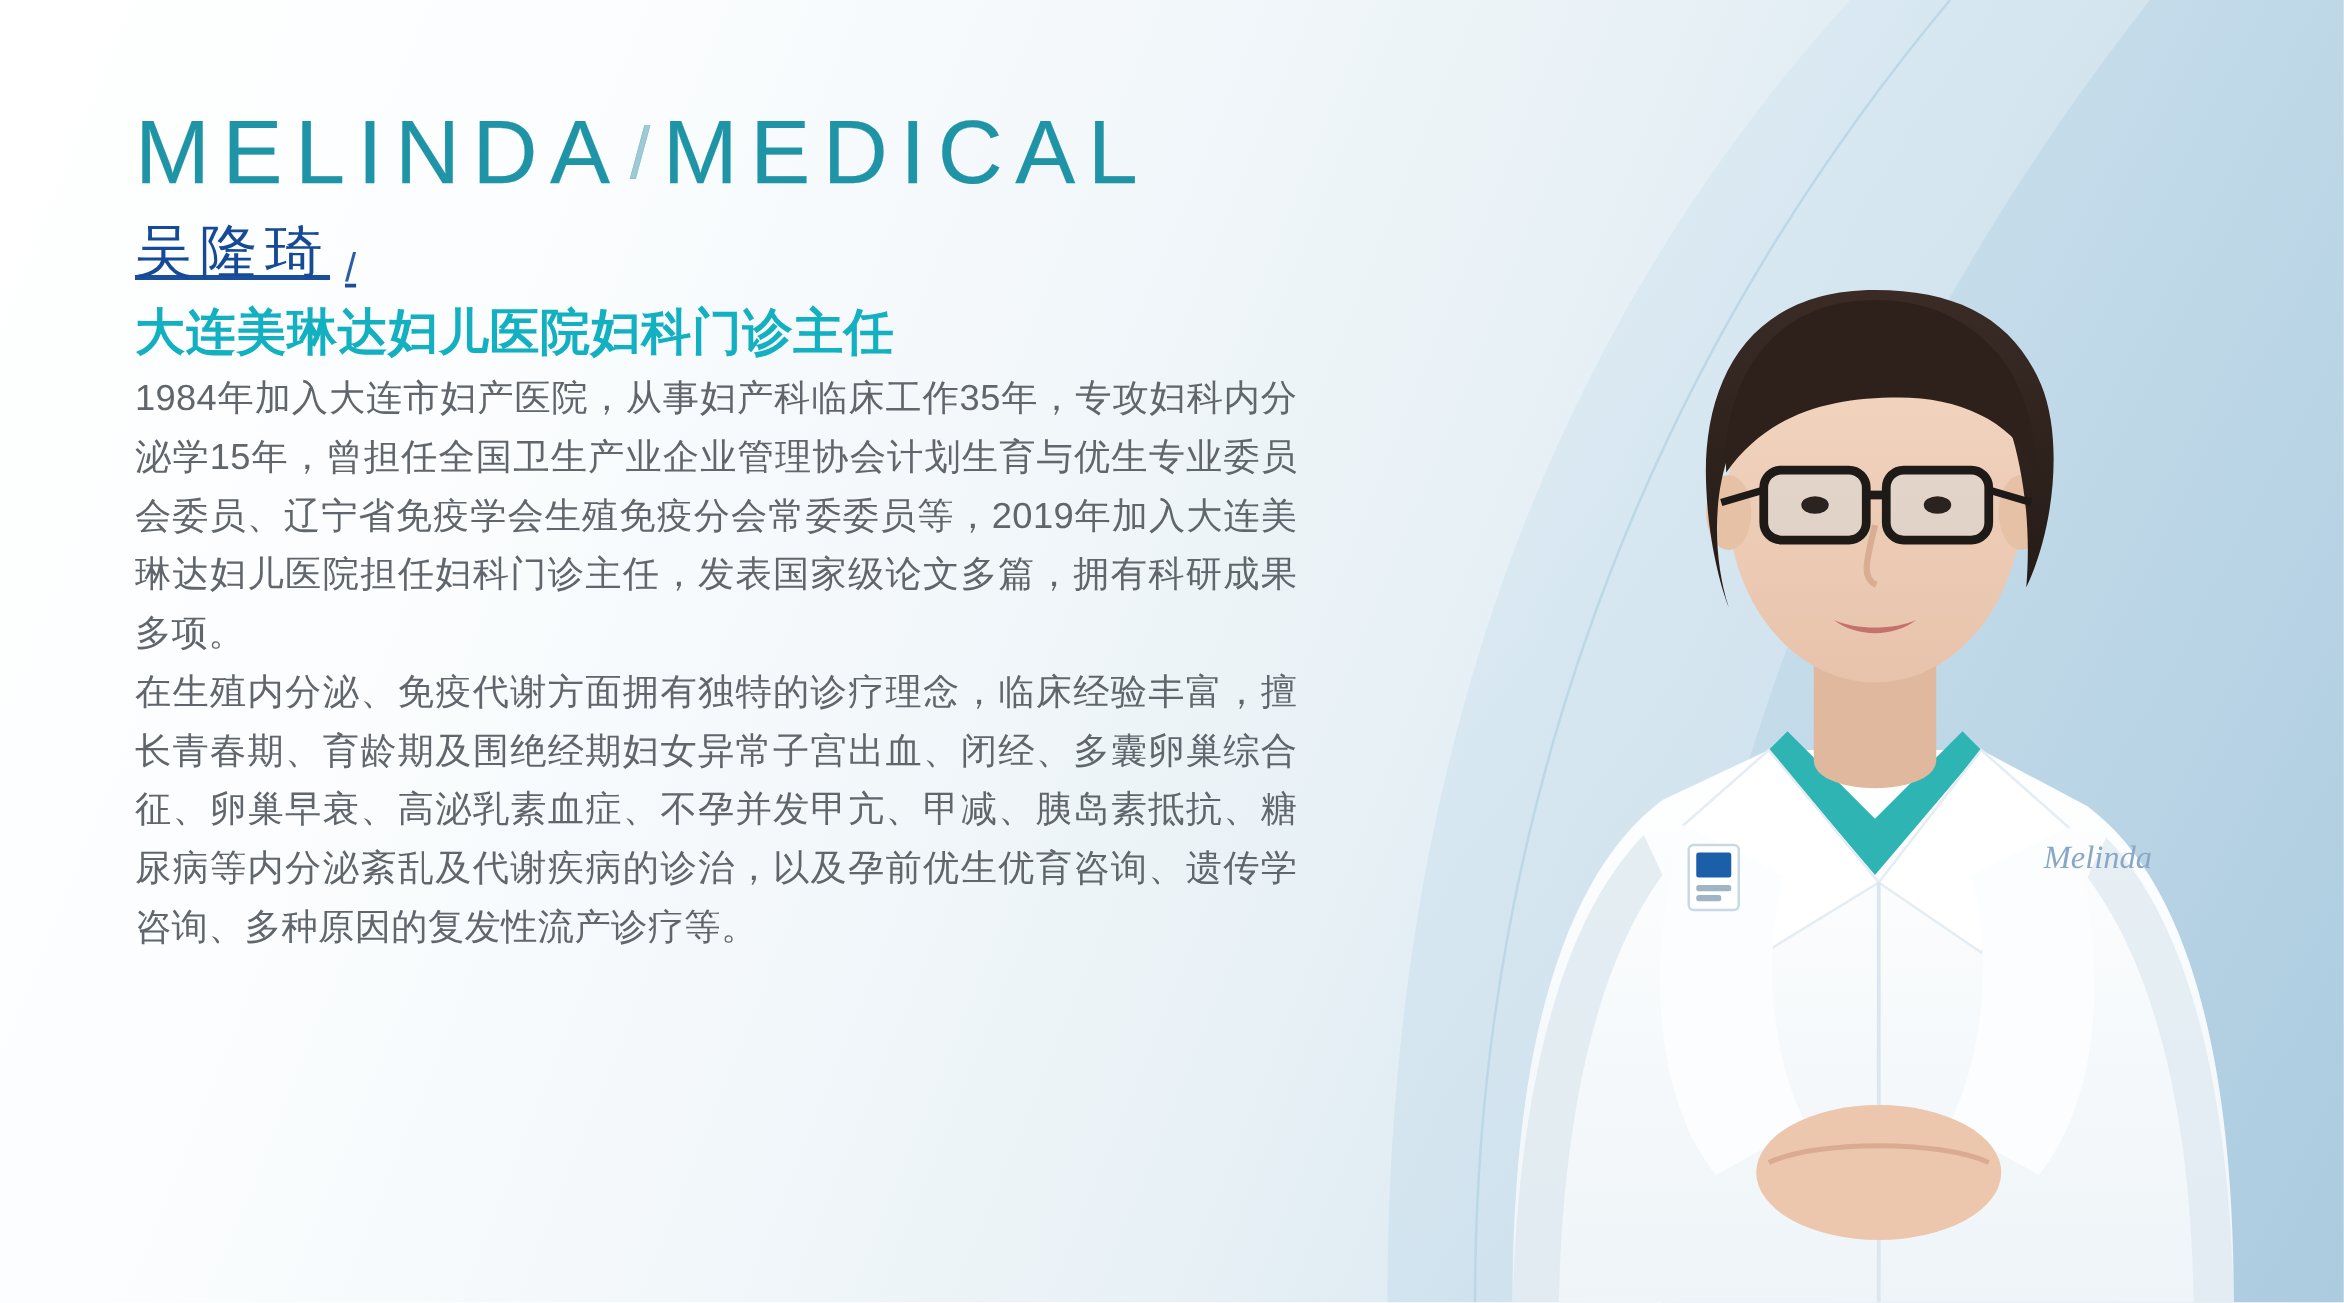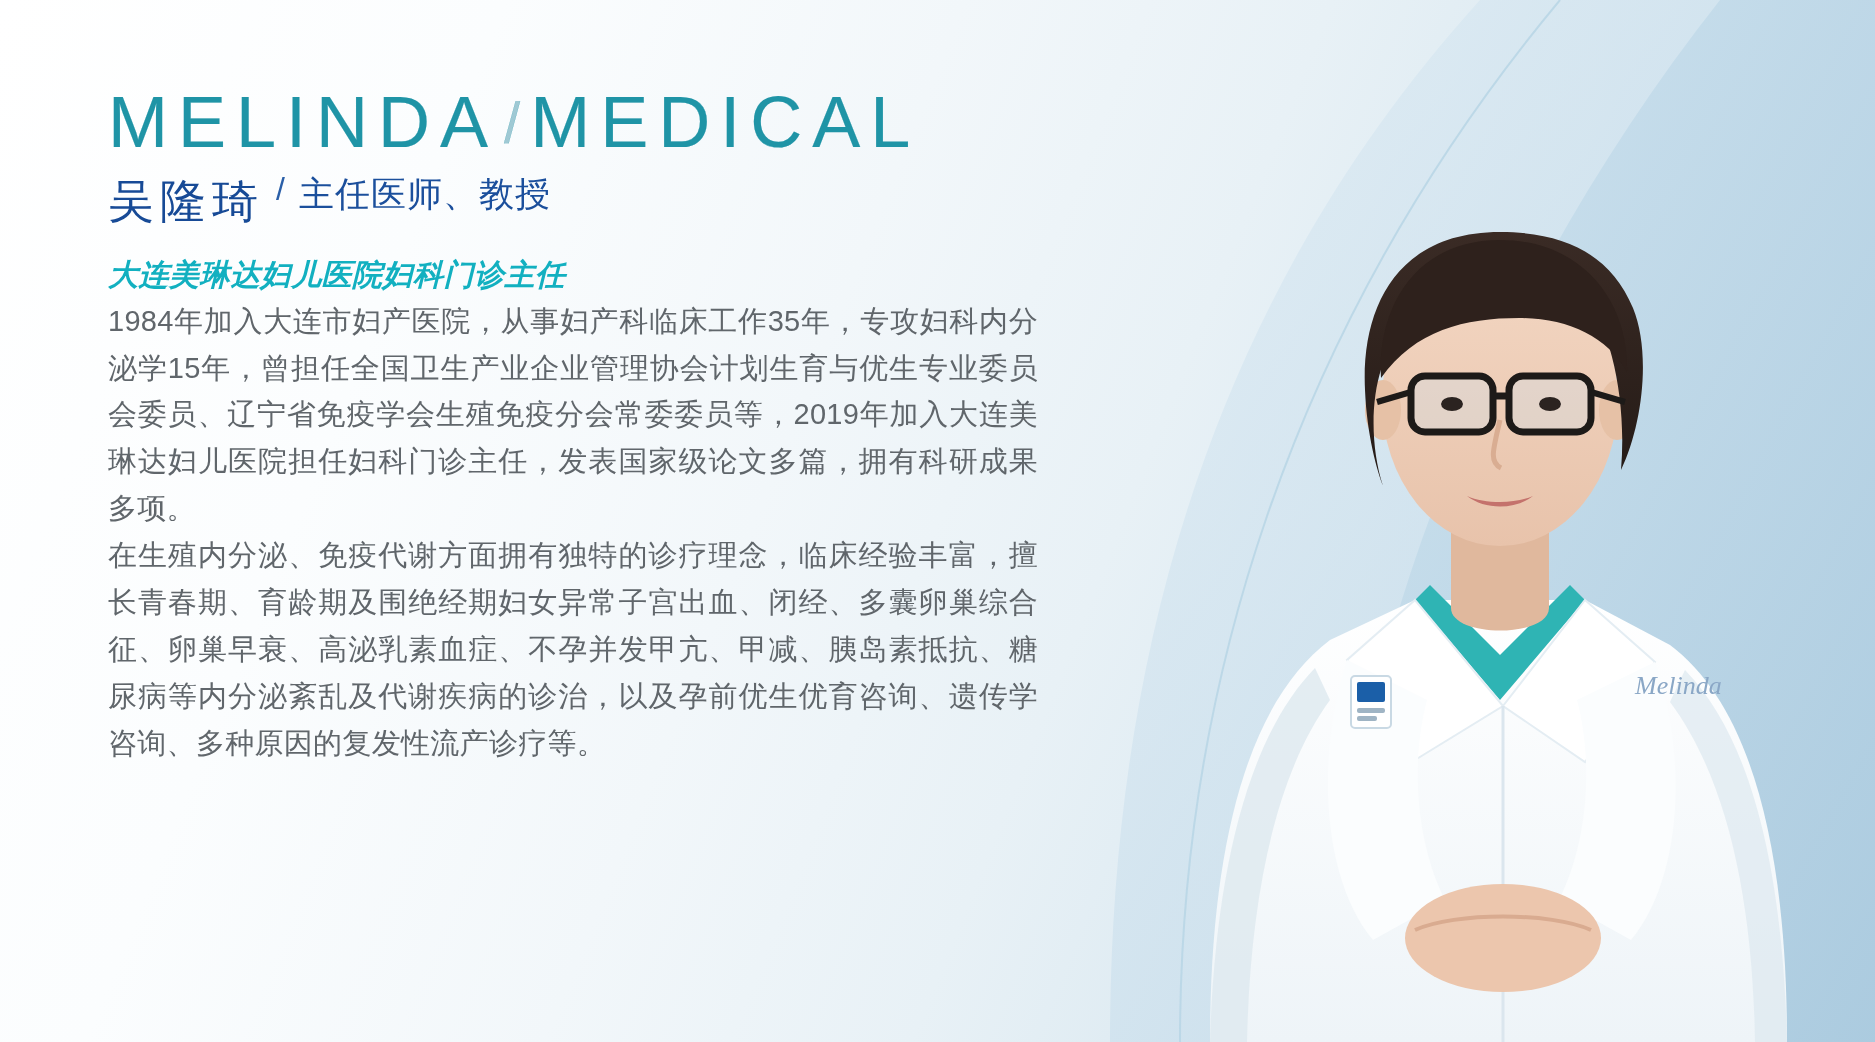--- a/index.html
+++ b/index.html
@@ -52,23 +52,24 @@
     font-size: 58px;
     letter-spacing: 4px;
     padding: 0 6px;
     position: relative;
     top: -4px;
   }
 
   .doctor-line {
     margin-top: 12px;
     display: flex;
-    align-items: flex-start;
+    align-items: flex-end;
     color: #1b4f9c;
     white-space: nowrap;
+    text-decoration: underline;
   }
   .doctor-name {
     font-size: 46px;
     letter-spacing: 6px;
     font-weight: 400;
     color: #174a96;
   }
   .doctor-sep {
     font-size: 32px;
     margin: 0 14px 0 12px;
@@ -76,28 +77,27 @@
     font-weight: 300;
   }
   .doctor-role {
     font-size: 35px;
     letter-spacing: 1px;
     font-weight: 400;
     color: #1b4f9c;
   }
 
   .subtitle {
-    margin-top: 20px;
+    margin-top: 4px;
     color: #12b0c0;
-    font-size: 30px;
+    font-size: 40px;
     font-weight: 700;
     letter-spacing: 0.5px;
     line-height: 1.47;
     white-space: nowrap;
-    font-style: italic;
   }
   .subtitle.second { color: #11afc0; }
 
   .bio {
     width: 930px;
     color: #60666b;
     font-size: 29px;
     line-height: 1.62;
     font-weight: 400;
     letter-spacing: 0.3px;
@@ -212,21 +212,20 @@
 
   <div class="content">
 
     <div class="brand-title">
       <span>MELINDA</span><span class="slash">/</span><span>MEDICAL</span>
     </div>
 
     <div class="doctor-line">
       <span class="doctor-name">吴隆琦</span>
       <span class="doctor-sep">/</span>
-      <span class="doctor-role">主任医师、教授</span>
     </div>
 
     <div class="subtitle">大连美琳达妇儿医院妇科门诊主任</div>
 
     <div class="bio">
       <p>1984年加入大连市妇产医院，从事妇产科临床工作35年，专攻妇科内分泌学15年，曾担任全国卫生产业企业管理协会计划生育与优生专业委员会委员、辽宁省免疫学会生殖免疫分会常委委员等，2019年加入大连美琳达妇儿医院担任妇科门诊主任，发表国家级论文多篇，拥有科研成果多项。</p>
       <p>在生殖内分泌、免疫代谢方面拥有独特的诊疗理念，临床经验丰富，擅长青春期、育龄期及围绝经期妇女异常子宫出血、闭经、多囊卵巢综合征、卵巢早衰、高泌乳素血症、不孕并发甲亢、甲减、胰岛素抵抗、糖尿病等内分泌紊乱及代谢疾病的诊治，以及孕前优生优育咨询、遗传学咨询、多种原因的复发性流产诊疗等。</p>
     </div>
 
   </div>

